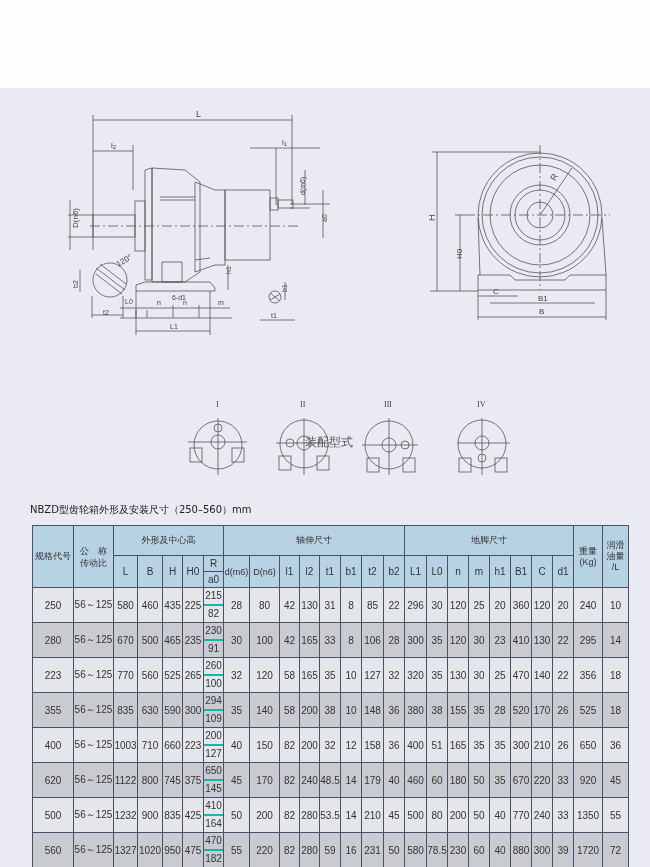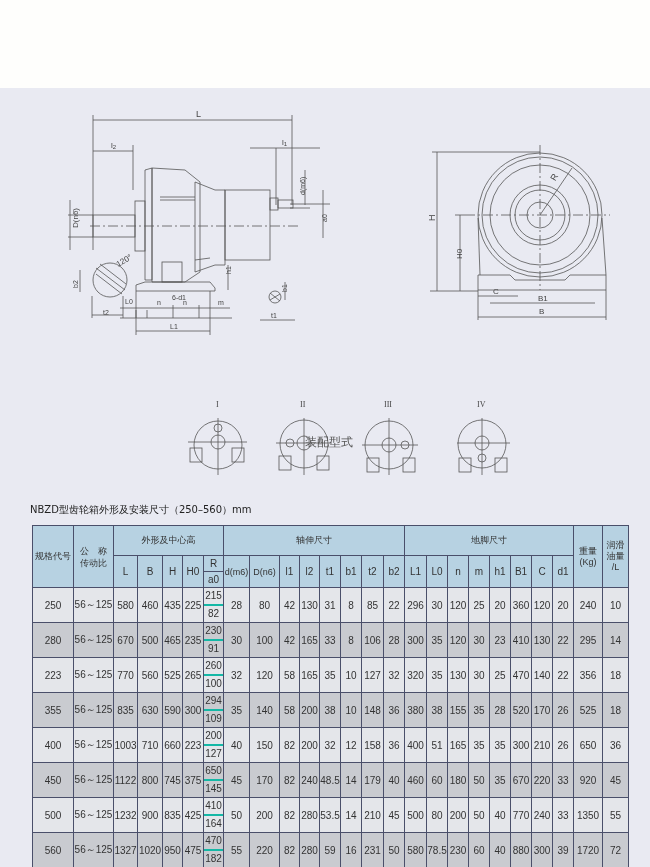--- a/index.html
+++ b/index.html
@@ -434,21 +434,21 @@
         <td>165</td>
         <td>35</td>
         <td>35</td>
         <td>300</td>
         <td>210</td>
         <td>26</td>
         <td>650</td>
         <td>36</td>
       </tr>
       <tr class="row even">
-        <td>450</td>
+        <td>620</td>
         <td>56～125</td>
         <td>1122</td>
         <td>800</td>
         <td>745</td>
         <td>375</td>
         <td class="ra">
           <div class="ra-top">650</div>
           <div class="ra-bot">145</div>
         </td>
         <td>45</td>

